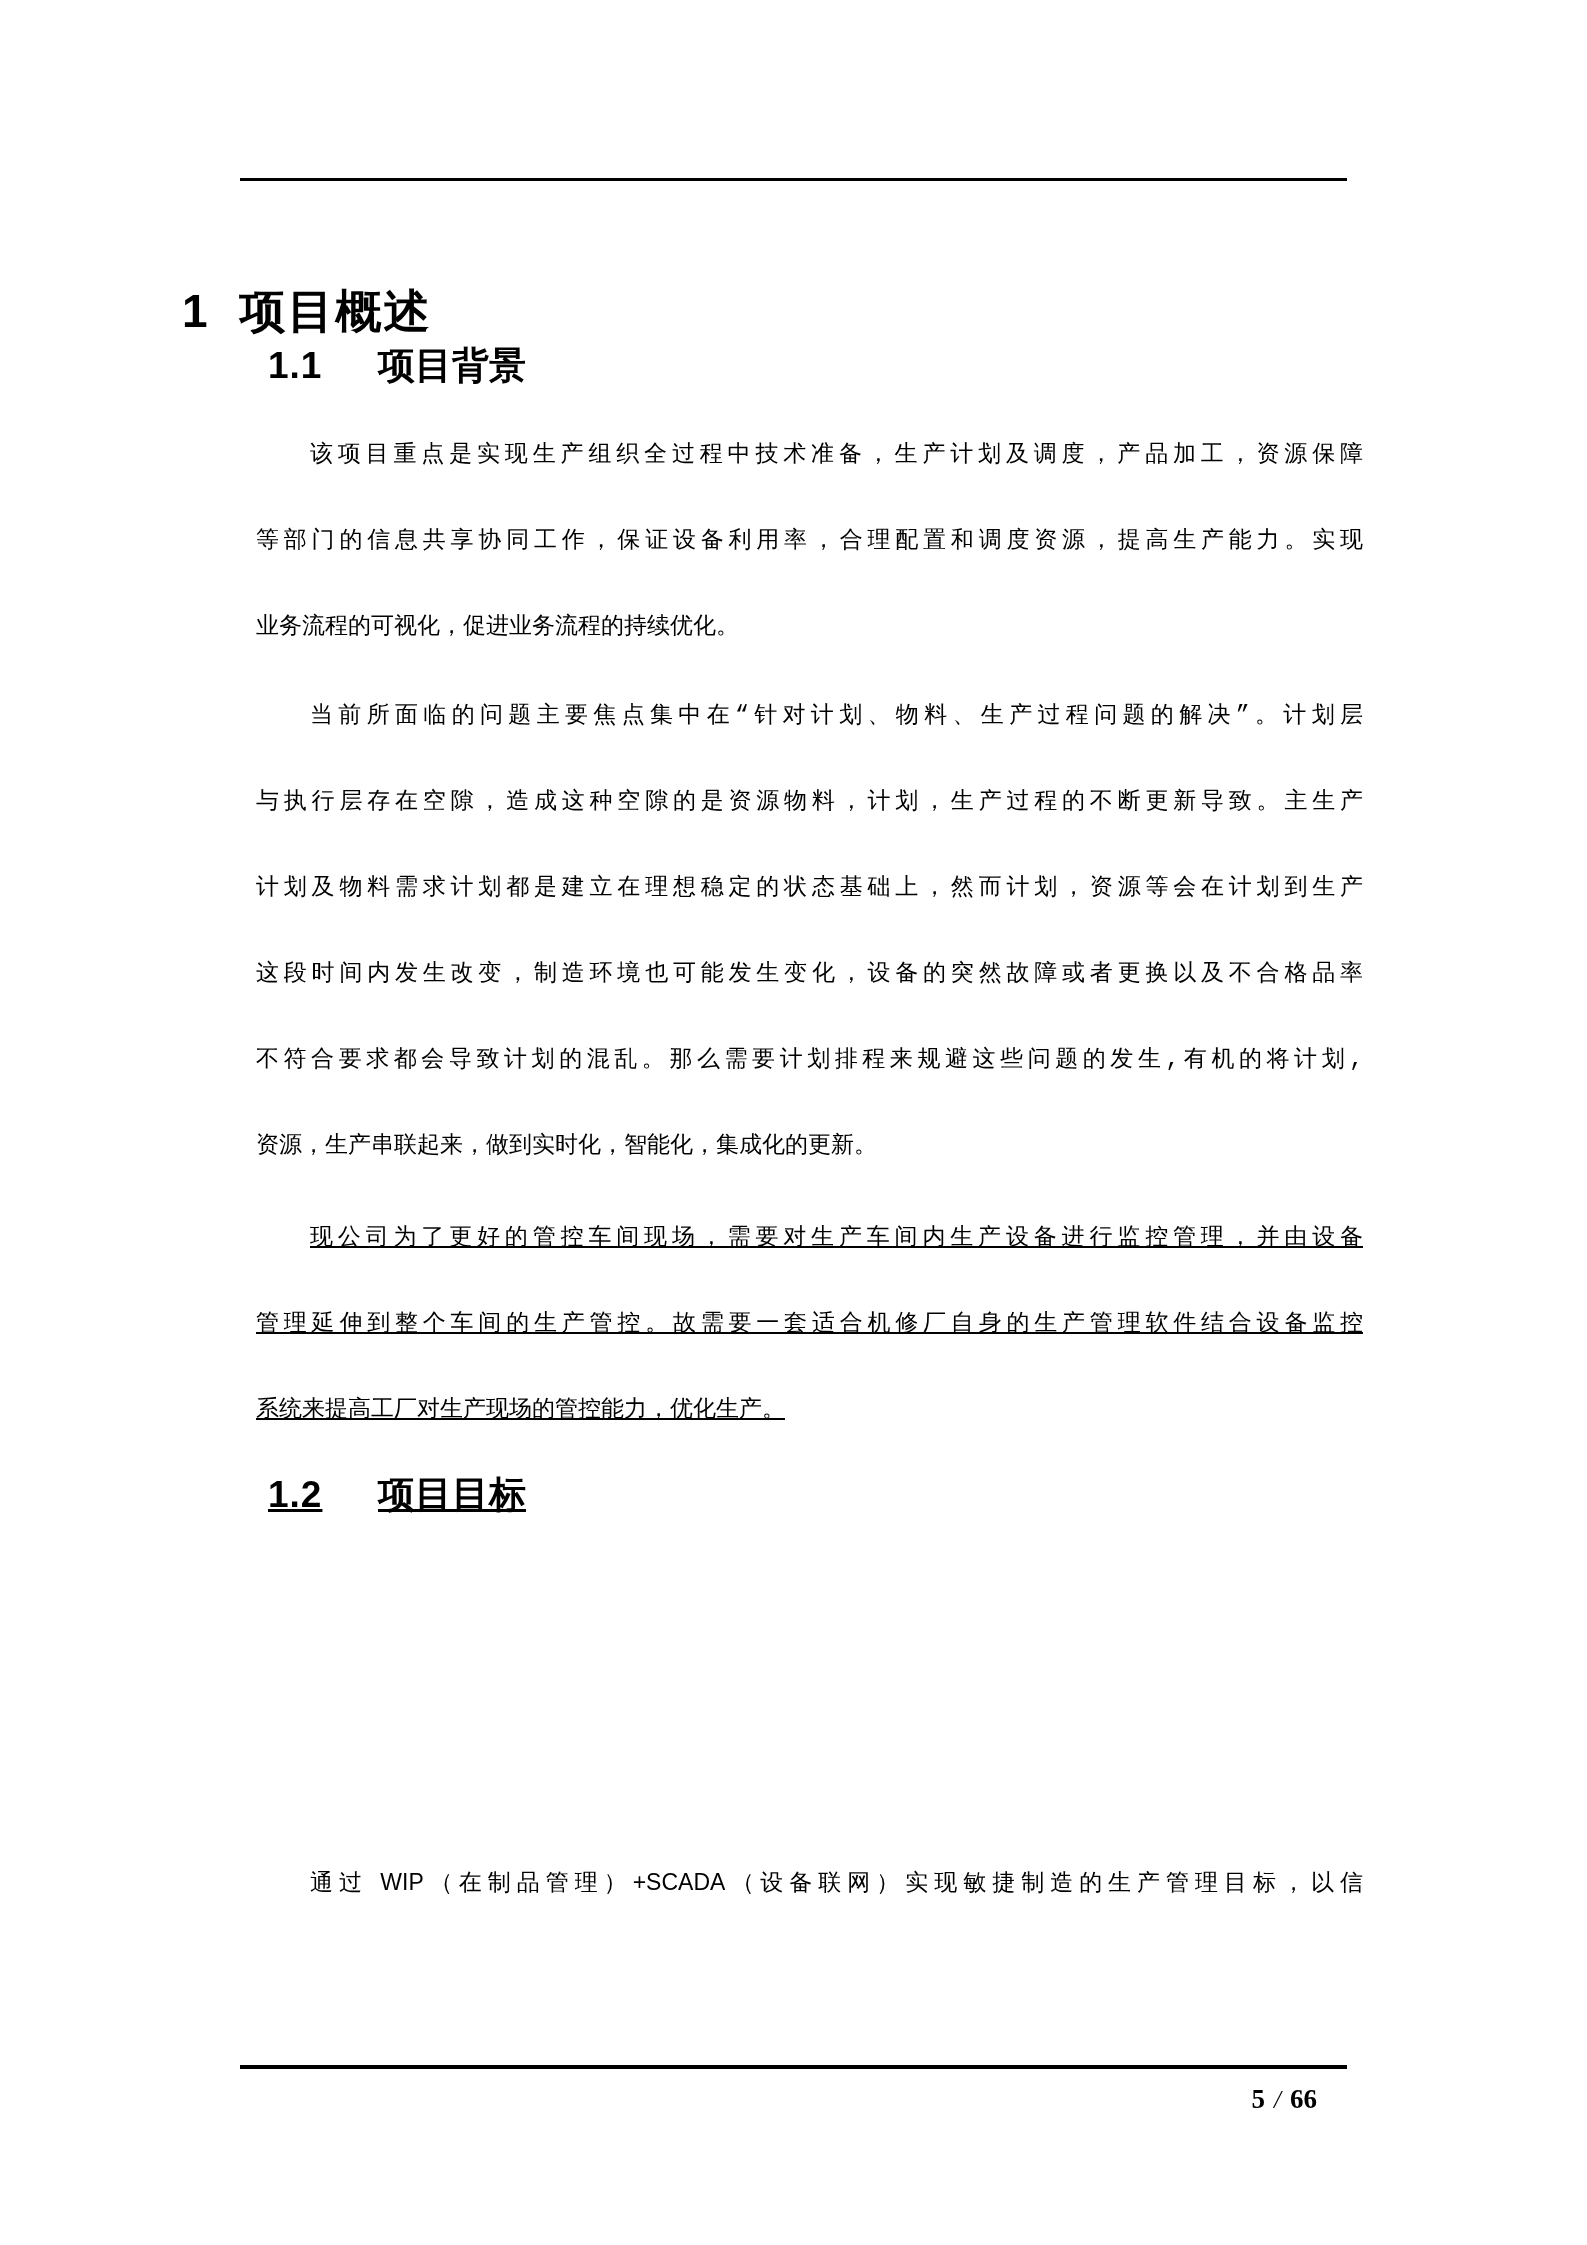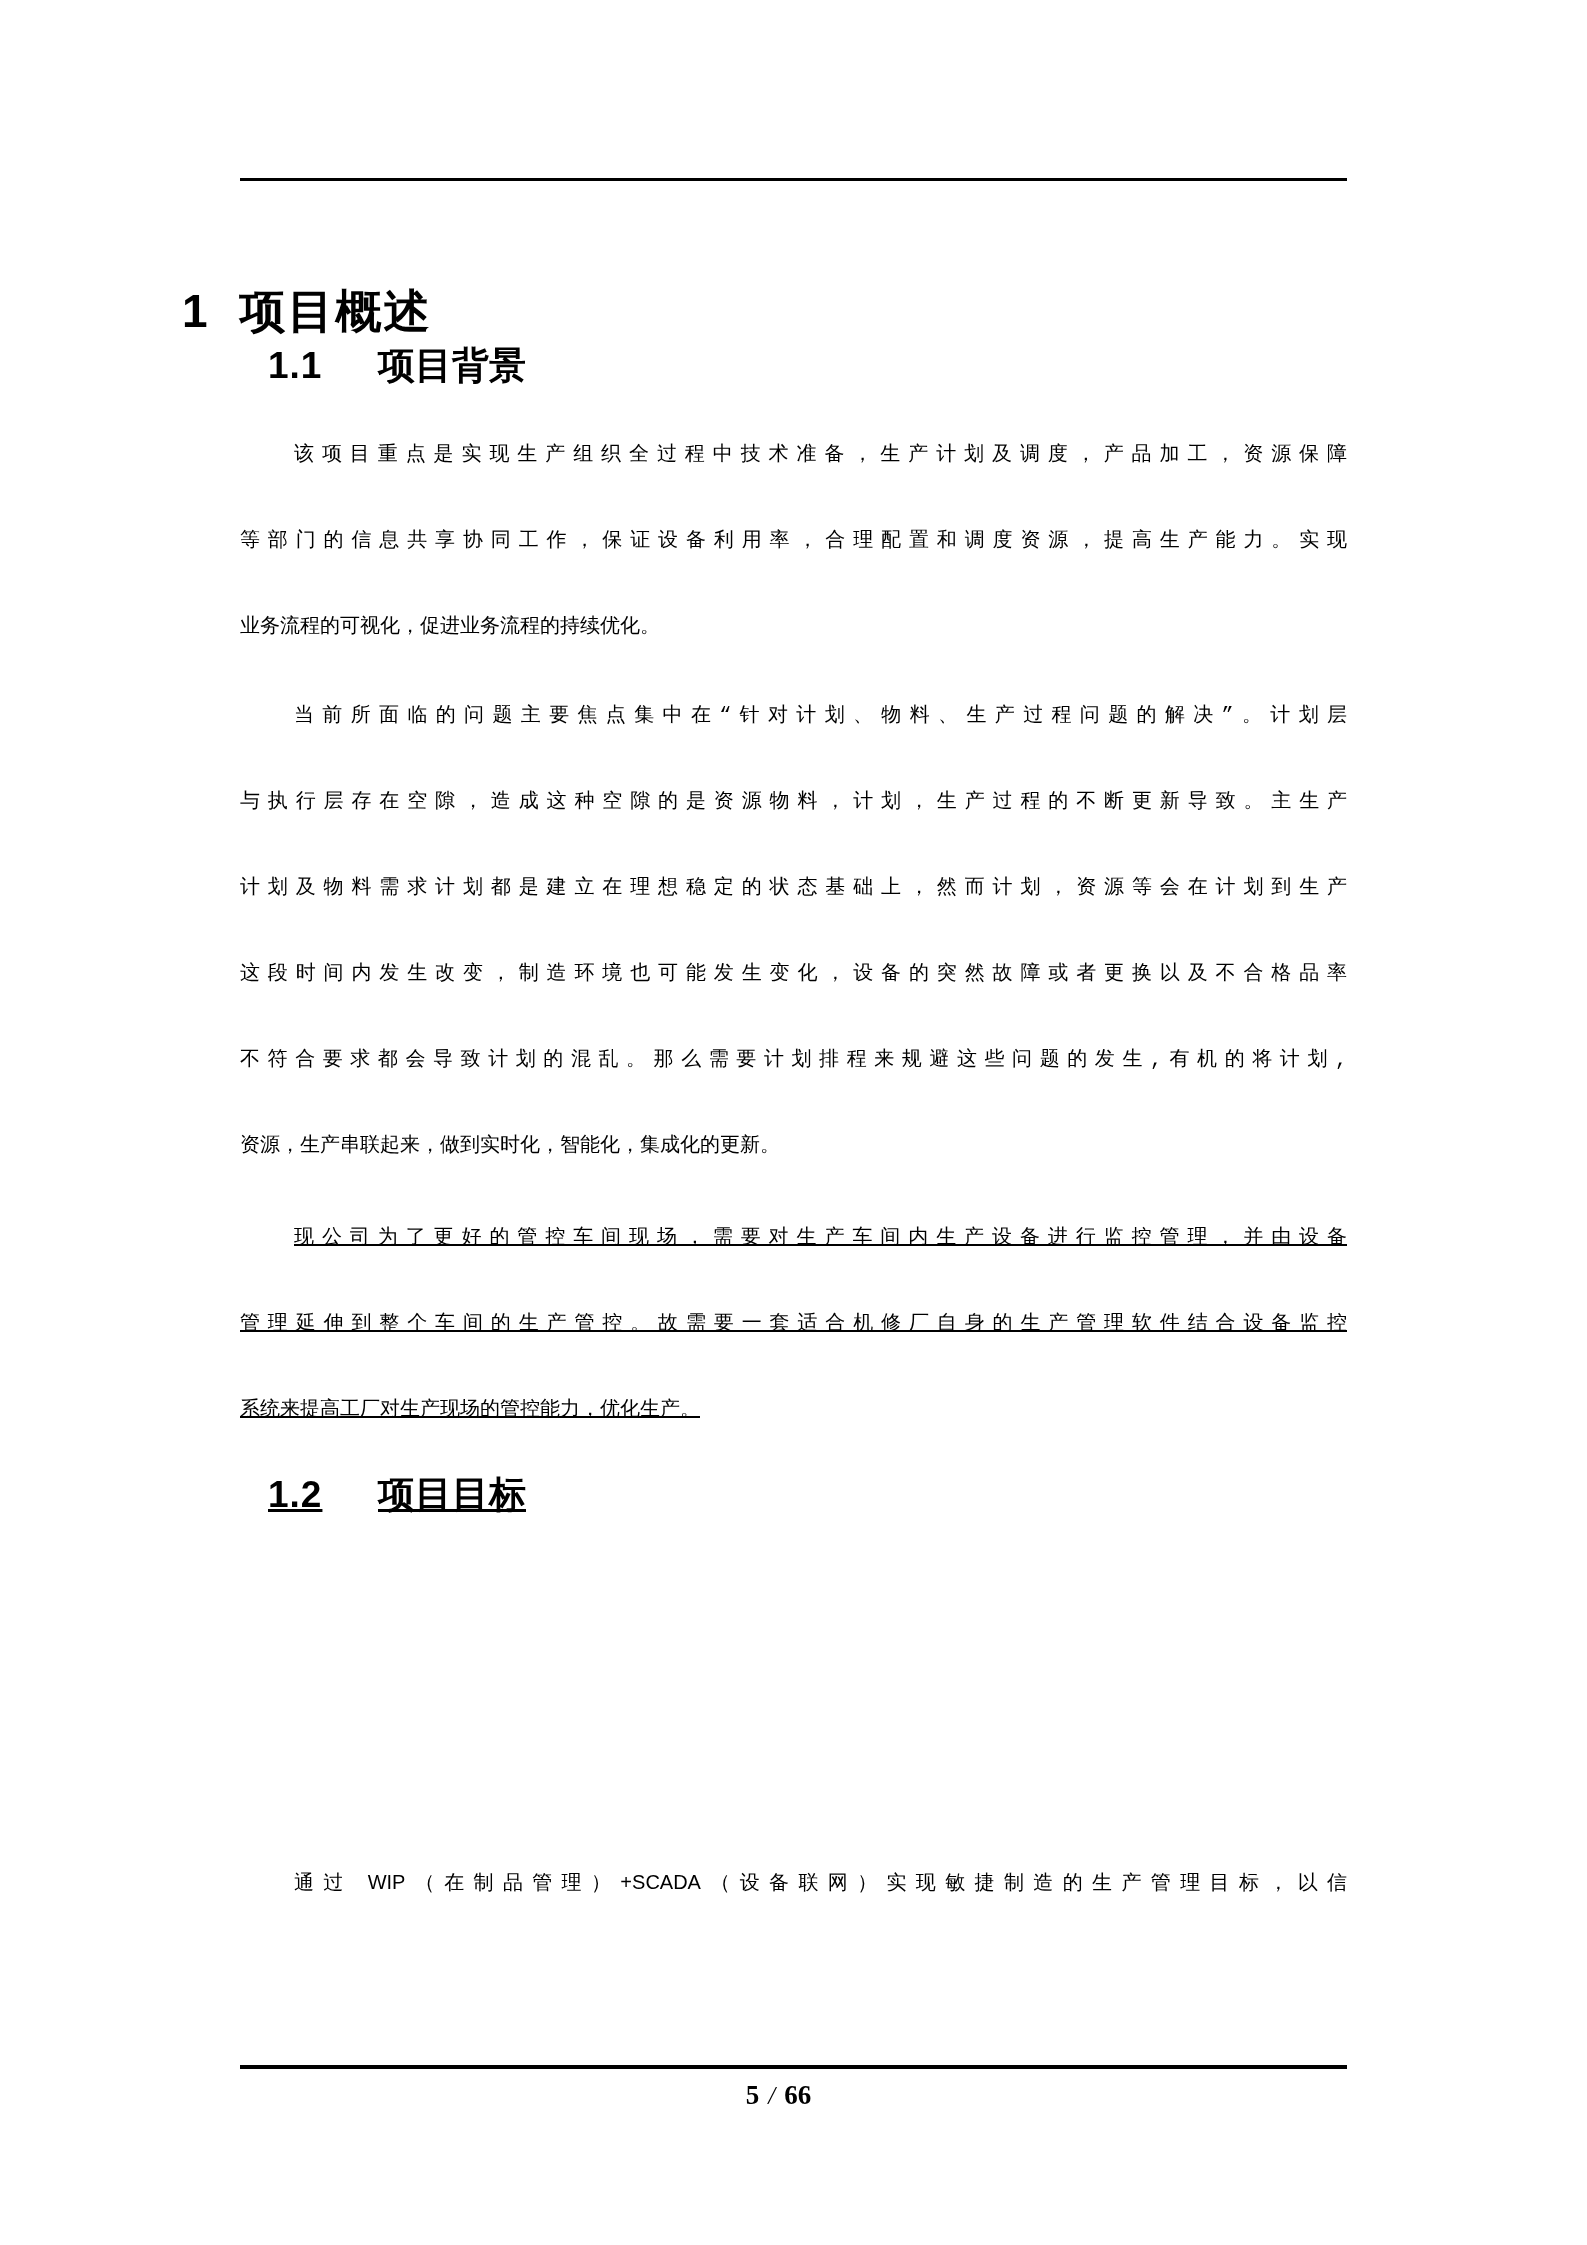--- a/index.html
+++ b/index.html
@@ -28,40 +28,40 @@
     position:absolute;left:240px;width:1107px;
     display:flex;align-items:flex-start;
     font-weight:bold;font-size:37px;line-height:44px;
     white-space:nowrap;
     margin-left:28px;
   }
   .h2 .h2num{flex:none;width:110px;letter-spacing:1px;}
   .pos-h2a{top:344px;}
   .pos-h2b{top:1473px;text-decoration:underline;}
 
-  .para{position:absolute;left:240px;width:1107px;font-size:20px;}
+  .para{position:absolute;left:256px;width:1107px;font-size:23px;}
   .para .line{
     height:86px;line-height:86px;
     text-align:justify;text-align-last:justify;
     overflow:hidden;
   }
   .para .line.first{text-indent:54px;}
   .para .line.last{text-align-last:left;}
   .pos-p1{top:410px;}
   .pos-p2{top:673px;font-family:Liberation Mono, monospace;}
   .pos-p3{top:1193px;text-decoration:underline;}
   .pos-p4{top:1541px;}
   .pos-p5{top:1839px;}
 
   .page-num{
     position:absolute;left:240px;width:1107px;top:2079px;
     box-sizing:border-box;padding-right:30px;
-    text-align:center;
+    text-align:right;
     font-family:"Liberation Serif","DejaVu Serif",serif;
-    font-size:27px;font-weight:bold;line-height:32px;
+    font-size:27px;font-weight:bold;line-height:40px;
   }
   .page-num .sep{
     font-weight:normal;font-style:italic;
     font-size:25px;padding:0 9px;
   }
 </style>
 </head>
 <body>
 
 <div class="page">

